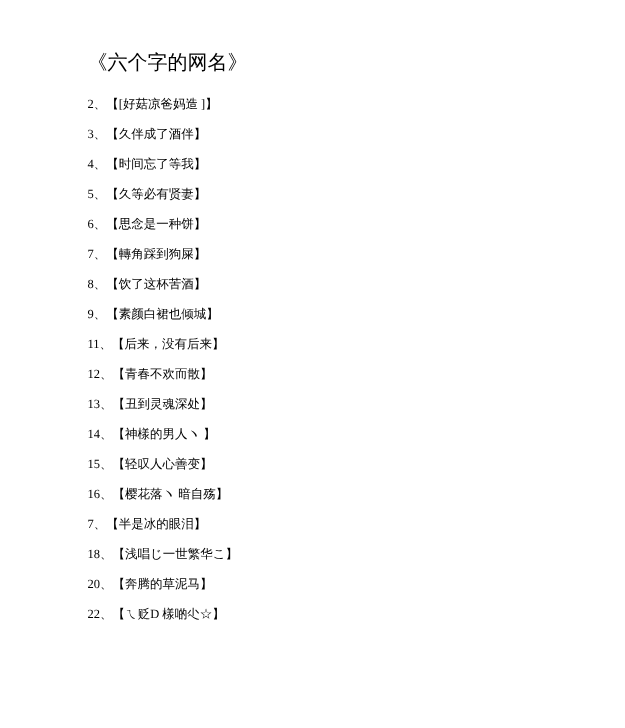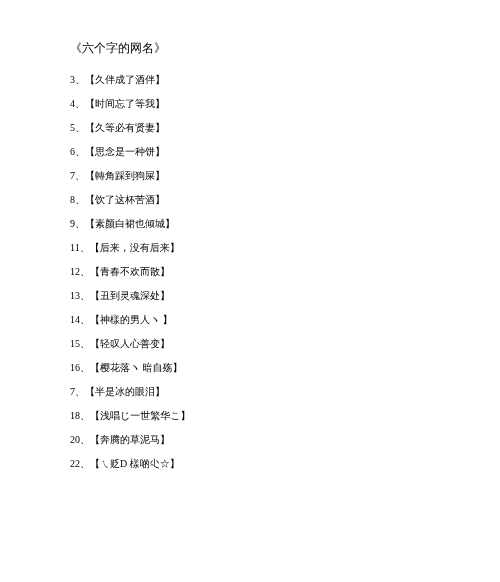--- a/index.html
+++ b/index.html
@@ -10,33 +10,34 @@
     body {
       background: #ffffff;
       font-family: "SimSun", "宋体", serif;
       font-size: 10px;
       color: #000000;
       width: 500px;
       padding: 40px 70px 30px 70px;
     }
     .title {
       margin-bottom: 16px;
-      font-size: 12px;
+      font-size: 16px;
     }
     .list-item {
       margin-bottom: 10px;
       font-size: 10px;
       line-height: 1.4;
     }
   </style>
 </head>
 <body>
 
 <div class="title">《六个字的网名》</div>
 <div id="list-container">
+    <div class="list-item">2、【[好菇凉爸妈造 ]】</div>
     <div class="list-item">3、【久伴成了酒伴】</div>
     <div class="list-item">4、【时间忘了等我】</div>
     <div class="list-item">5、【久等必有贤妻】</div>
     <div class="list-item">6、【思念是一种饼】</div>
     <div class="list-item">7、【轉角踩到狗屎】</div>
     <div class="list-item">8、【饮了这杯苦酒】</div>
     <div class="list-item">9、【素颜白裙也倾城】</div>
     <div class="list-item">11、【后来，没有后来】</div>
     <div class="list-item">12、【青春不欢而散】</div>
     <div class="list-item">13、【丑到灵魂深处】</div>

